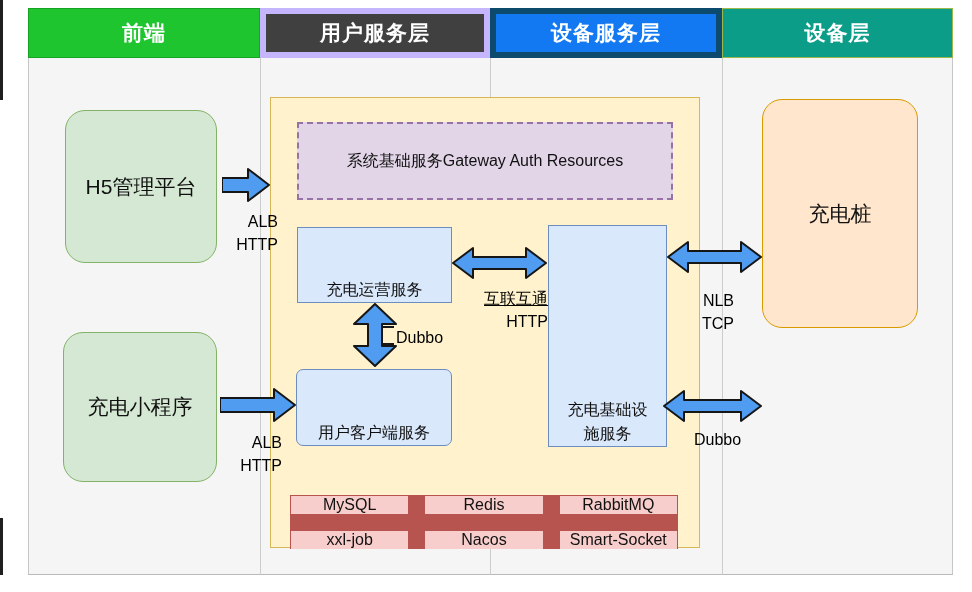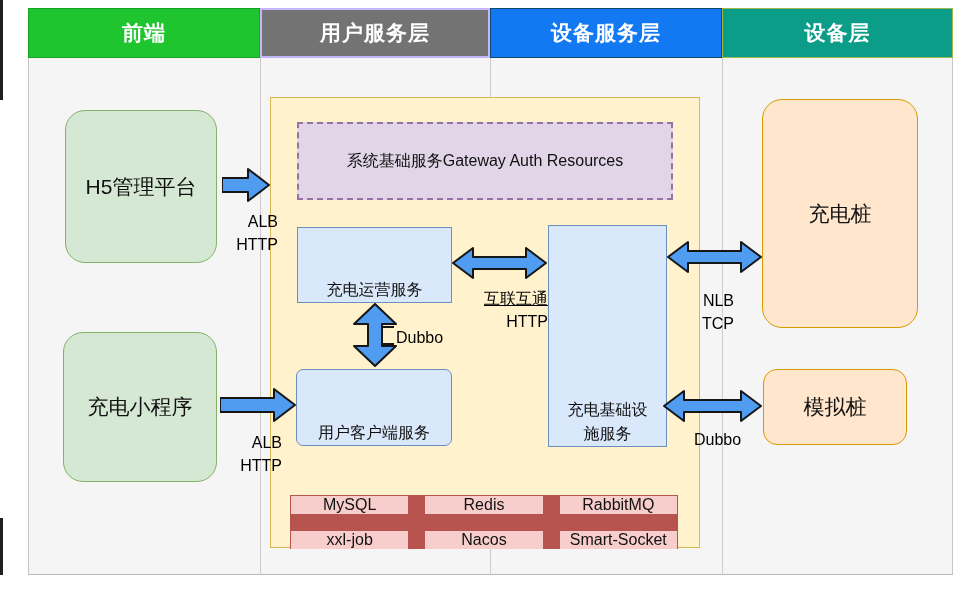--- a/index.html
+++ b/index.html
@@ -11,22 +11,22 @@
   .edge-sliver{position:absolute;left:0;width:3px;background:#1f1f1f;}
   .edge-sliver.top{top:0;height:100px;}
   .edge-sliver.bottom{top:518px;height:57px;}
 
   
   .lane-header{
     position:absolute;top:8px;height:50px;display:flex;align-items:center;justify-content:center;
     color:#fff;font-size:21px;font-weight:700;letter-spacing:1px;box-sizing:border-box;
   }
   .lh-front{left:28px;width:232px;background:#1EC52E;border:1px solid #17a323;}
-  .lh-user{left:260px;width:230px;background:#737373;border:2px solid #c4b5fd;}
-  .lh-devsvc{left:490px;width:232px;background:#1379F2;border:1px solid #0c4a6e;}
+  .lh-user{left:260px;width:230px;background:#404040;border:6px solid #c4b5fd;}
+  .lh-devsvc{left:490px;width:232px;background:#1379F2;border:6px solid #0c4a6e;}
   .lh-dev{left:722px;width:231px;background:#0C9D89;border:1px solid #9cb84a;}
 
   
   .body-panel{
     position:absolute;left:28px;top:58px;width:925px;height:517px;background:#F5F5F6;
     border-left:1px solid #c6c6c6;border-right:1px solid #c6c6c6;border-bottom:1px solid #b9b9b9;
     box-sizing:border-box;
   }
   .vline{position:absolute;top:58px;height:517px;width:1px;background:#cccccc;}
   .vl-1{left:260px;} .vl-2{left:490px;} .vl-3{left:722px;}
@@ -142,23 +142,20 @@
   <div class="rounded-box green-box gb-h5">
     <span>H5管理平台</span>
   </div>
   <div class="rounded-box green-box gb-mini">
     <span>充电小程序</span>
   </div>
 
   <div class="rounded-box orange-box ob-pile">
     <span>充电桩</span>
   </div>
-  <div class="rounded-box orange-box ob-mock">
-    <span>模拟桩</span>
-  </div>
 
   <svg class="arrow" style="left:222px;top:168px;" width="48" height="34" viewBox="0 0 48 34">
     <polygon points="0,10 26,10 26,1 47,17 26,33 26,24 0,24"></polygon>
   </svg>
   <svg class="arrow" style="left:220px;top:388px;" width="76" height="34" viewBox="0 0 76 34">
     <polygon points="0,10 54,10 54,1 75,17 54,33 54,24 0,24"></polygon>
   </svg>
   <svg class="arrow" style="left:452px;top:245px;" width="95" height="36" viewBox="0 0 95 36">
     <polygon points="1,18 21,3 21,12 74,12 74,3 94,18 74,33 74,24 21,24 21,33"></polygon>
   </svg>

